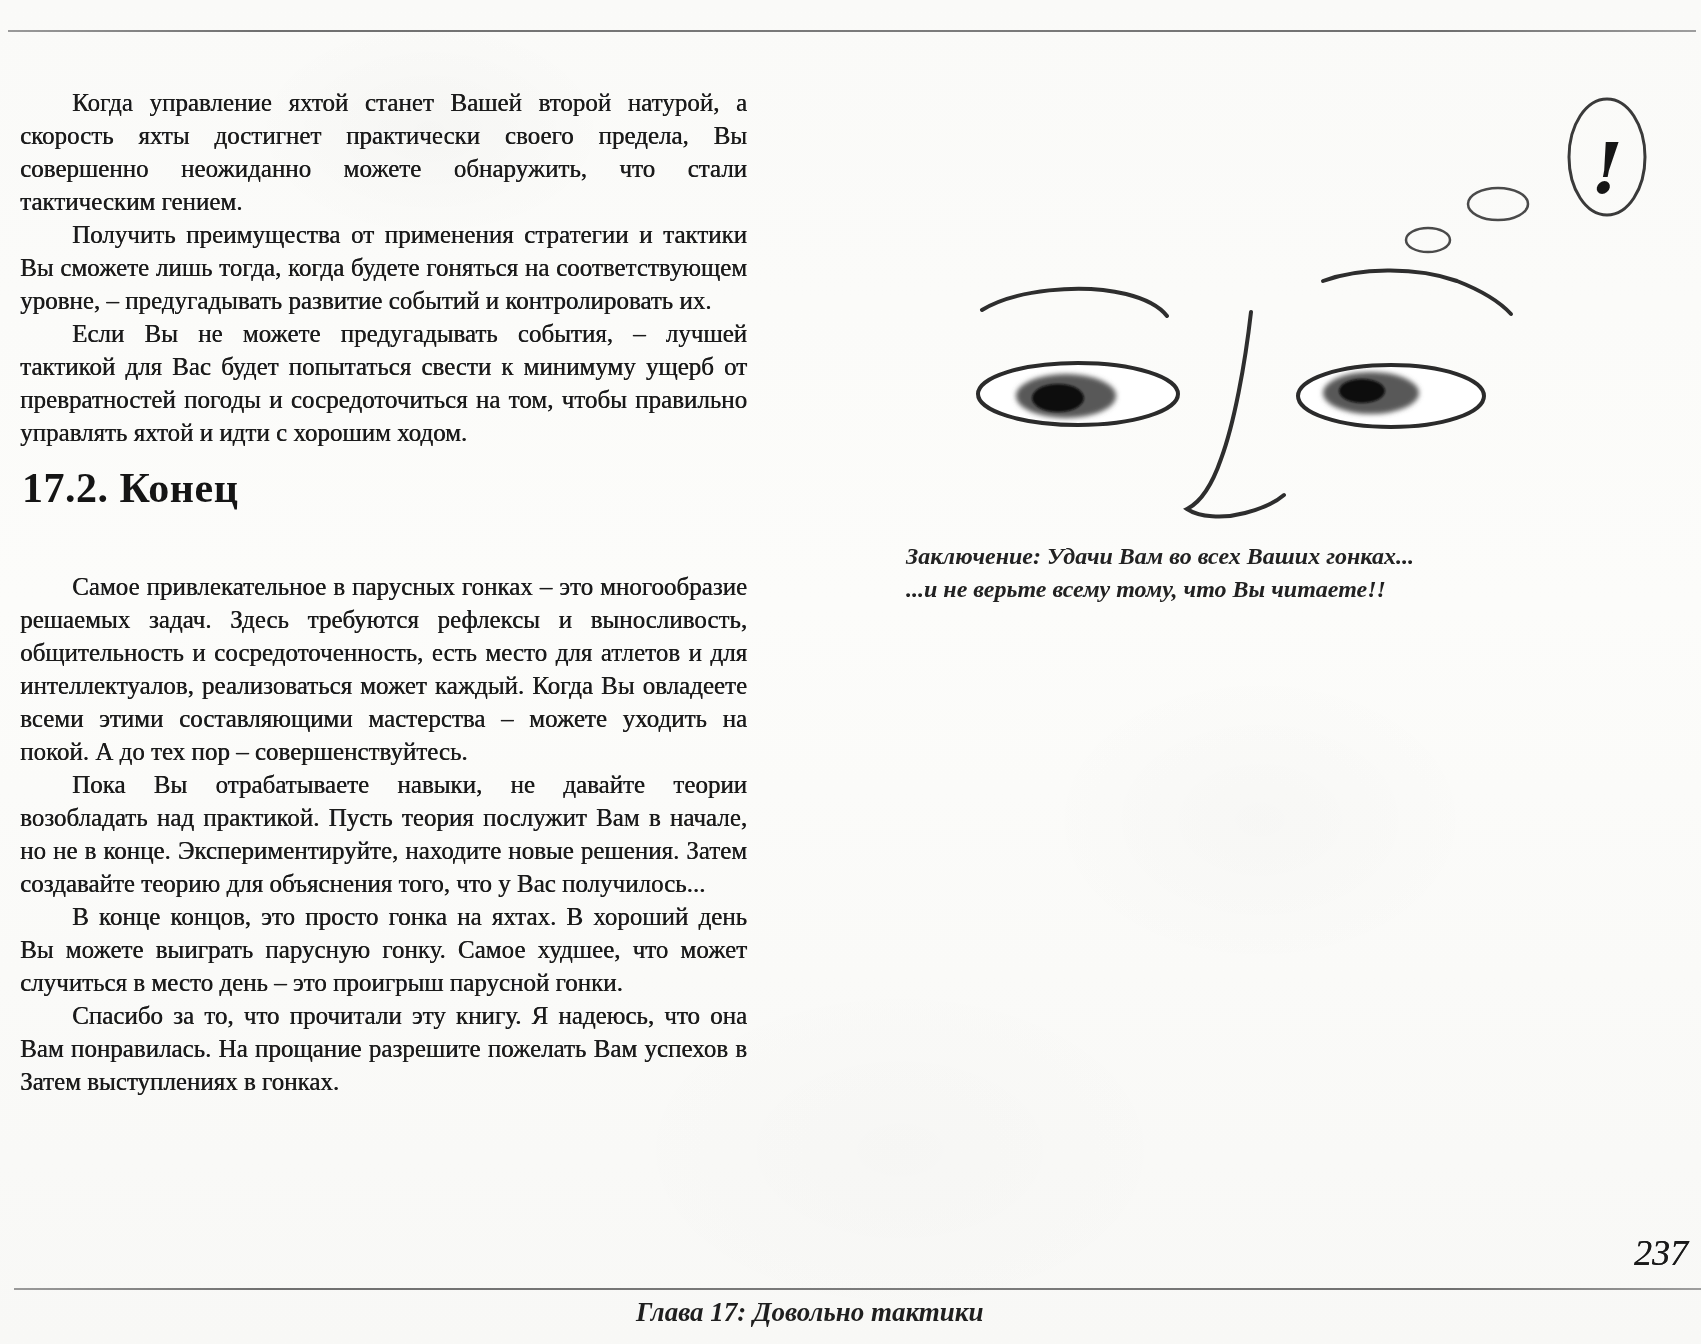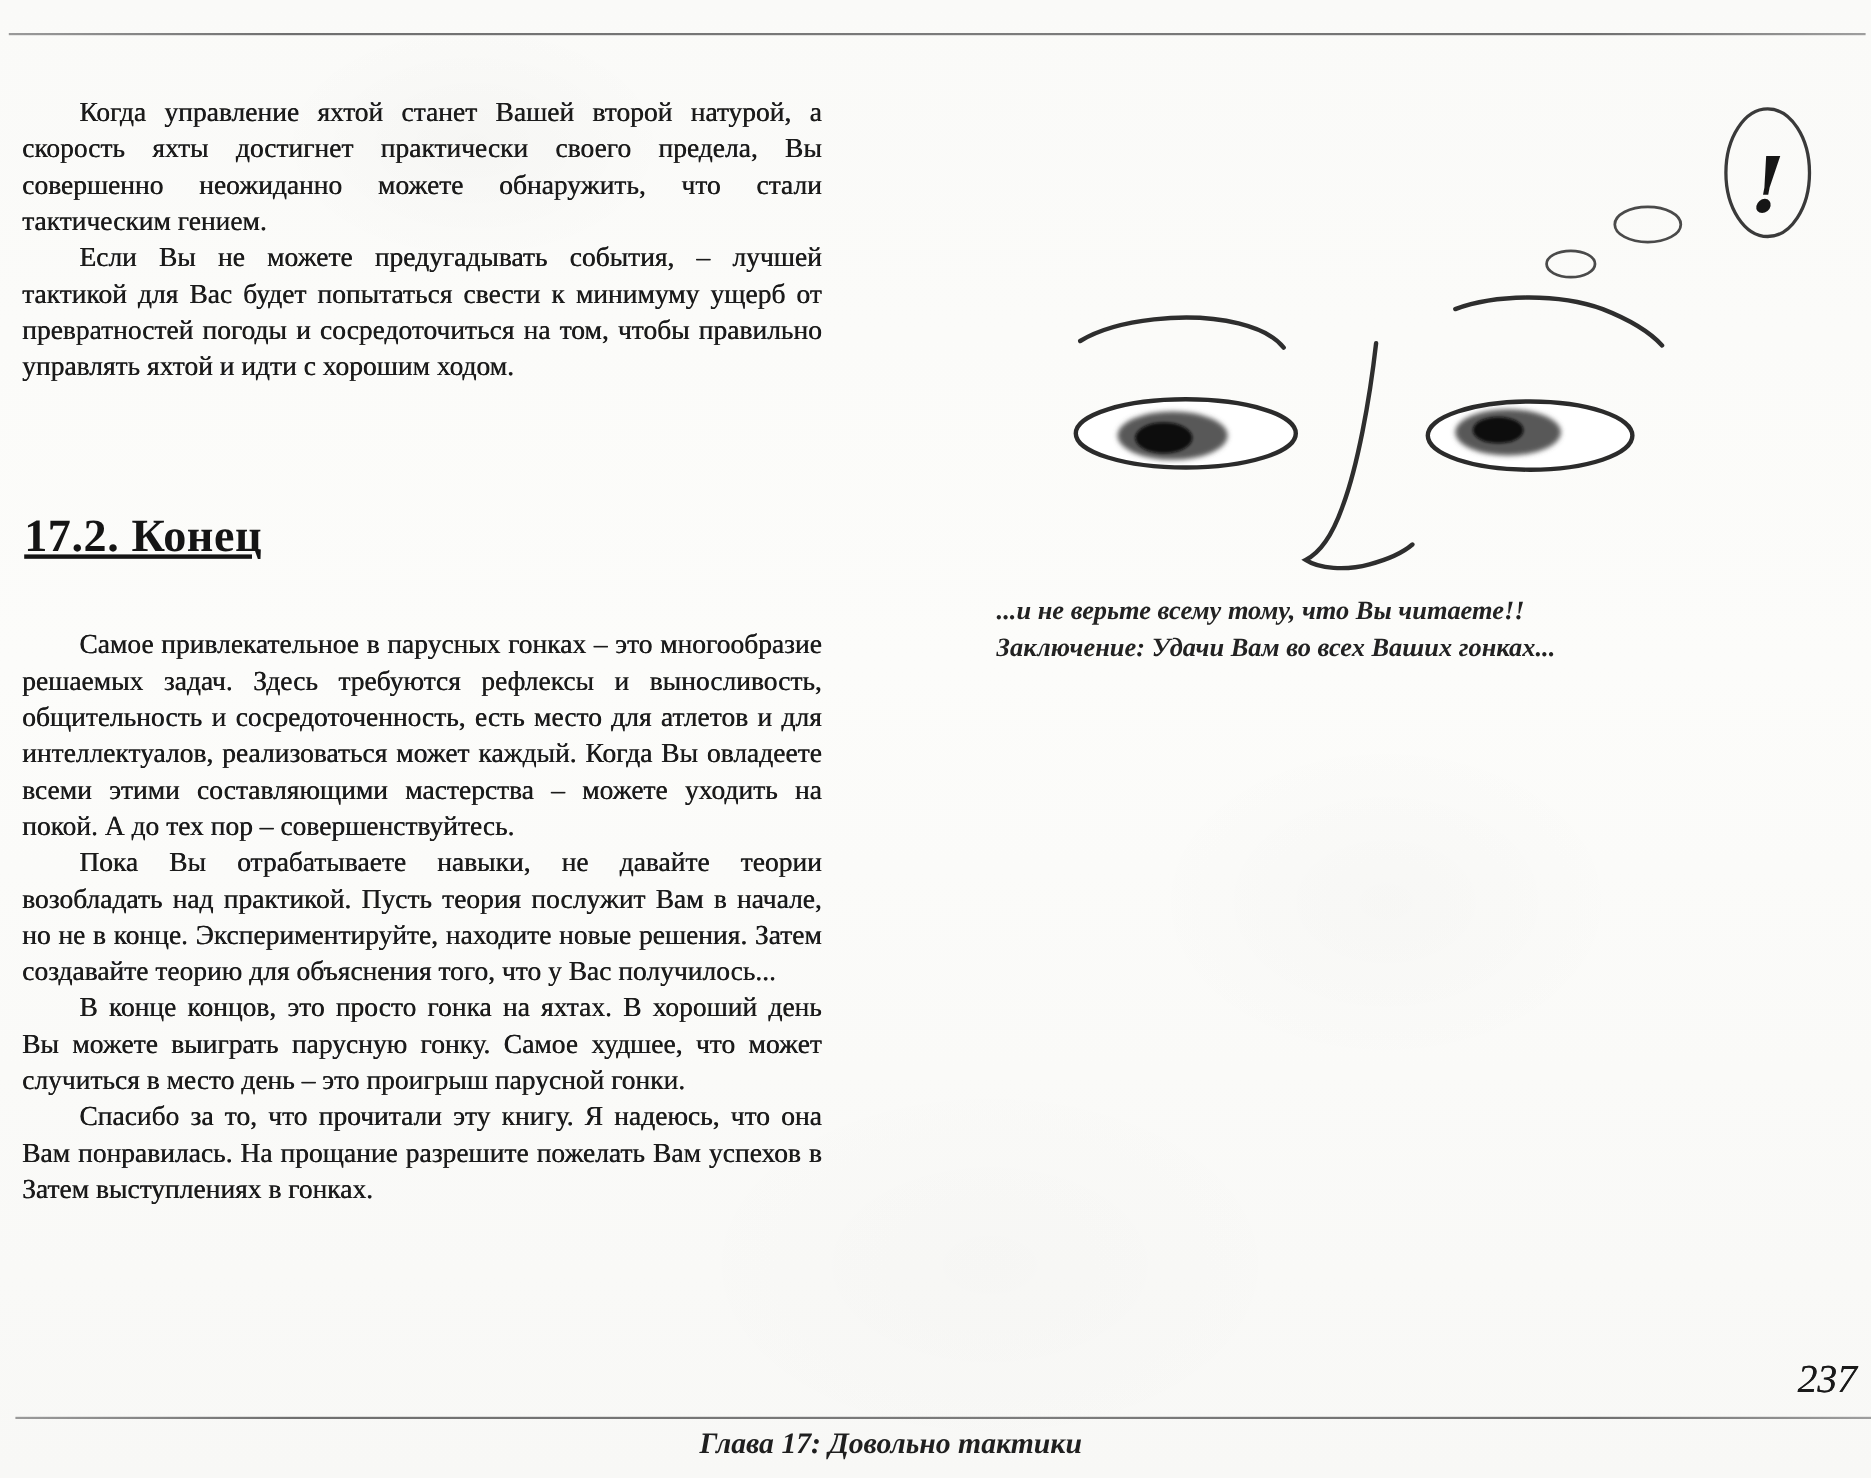--- a/index.html
+++ b/index.html
@@ -40,21 +40,20 @@
   .section-heading {
     position: absolute;
     left: 22px;
     top: 464px;
     margin: 0;
     font-size: 42px;
     line-height: 48px;
     font-weight: bold;
     letter-spacing: 0.5px;
     color: #151515;
-    text-decoration: underline;
   }
   .figure-caption {
     position: absolute;
     left: 906px;
     top: 540px;
     width: 580px;
     font-size: 24px;
     line-height: 33px;
     font-weight: bold;
     font-style: italic;
@@ -85,20 +84,21 @@
 </head>
 <body>
 
 <div class="page">
 
   <div class="rule rule-top"></div>
 
   <main>
     <section class="text-group group-intro">
       <p class="body-p">Когда управление яхтой станет Вашей второй натурой, а скорость яхты достигнет практически своего предела, Вы совершенно неожиданно можете обнаружить, что стали тактическим гением.</p>
+      <p class="body-p">Получить преимущества от применения стратегии и тактики Вы сможете лишь тогда, когда будете гоняться на соответствующем уровне, – предугадывать развитие событий и контролировать их.</p>
       <p class="body-p">Если Вы не можете предугадывать события, – лучшей тактикой для Вас будет попытаться свести к минимуму ущерб от превратностей погоды и сосредоточиться на том, чтобы правильно управлять яхтой и идти с хорошим ходом.</p>
     </section>
 
     <h2 class="section-heading">17.2. Конец</h2>
 
     <section class="text-group group-conclusion">
       <p class="body-p">Самое привлекательное в парусных гонках – это многообразие решаемых задач. Здесь требуются рефлексы и выносливость, общительность и сосредоточенность, есть место для атлетов и для интеллектуалов, реализоваться может каждый. Когда Вы овладеете всеми этими составляющими мастерства – можете уходить на покой. А до тех пор – совершенствуйтесь.</p>
       <p class="body-p">Пока Вы отрабатываете навыки, не давайте теории возобладать над практикой. Пусть теория послужит Вам в начале, но не в конце. Экспериментируйте, находите новые решения. Затем создавайте теорию для объяснения того, что у Вас получилось...</p>
       <p class="body-p">В конце концов, это просто гонка на яхтах. В хороший день Вы можете выиграть парусную гонку. Самое худшее, что может случиться в место день – это проигрыш парусной гонки.</p>
       <p class="body-p">Спасибо за то, что прочитали эту книгу. Я надеюсь, что она Вам понравилась. На прощание разрешите пожелать Вам успехов в Затем выступлениях в гонках.</p>
@@ -135,22 +135,22 @@
 
       <g>
         <ellipse cx="1428" cy="240" rx="22" ry="12" fill="none" stroke="#4a4a4a" stroke-width="2.5"></ellipse>
         <ellipse cx="1498" cy="204" rx="30" ry="16" fill="none" stroke="#4a4a4a" stroke-width="2.5"></ellipse>
         <ellipse cx="1607" cy="157" rx="38" ry="58" fill="none" stroke="#3a3a3a" stroke-width="3"></ellipse>
         <text x="1607" y="193" text-anchor="middle" font-family="DejaVu Serif, serif" font-size="70" font-weight="bold" font-style="italic" fill="#161616">!</text>
       </g>
     </svg>
 
     <figcaption class="figure-caption">
+      <div>Заключение: Удачи Вам во всех Ваших гонках...</div>
       <div>...и не верьте всему тому, что Вы читаете!!</div>
-      <div>Заключение: Удачи Вам во всех Ваших гонках...</div>
     </figcaption>
   </figure>
 
   <div class="rule rule-bottom"></div>
 
   <footer>
     <div class="footer-chapter">Глава 17: Довольно тактики</div>
     <div class="footer-pagenum">237</div>
   </footer>
 

